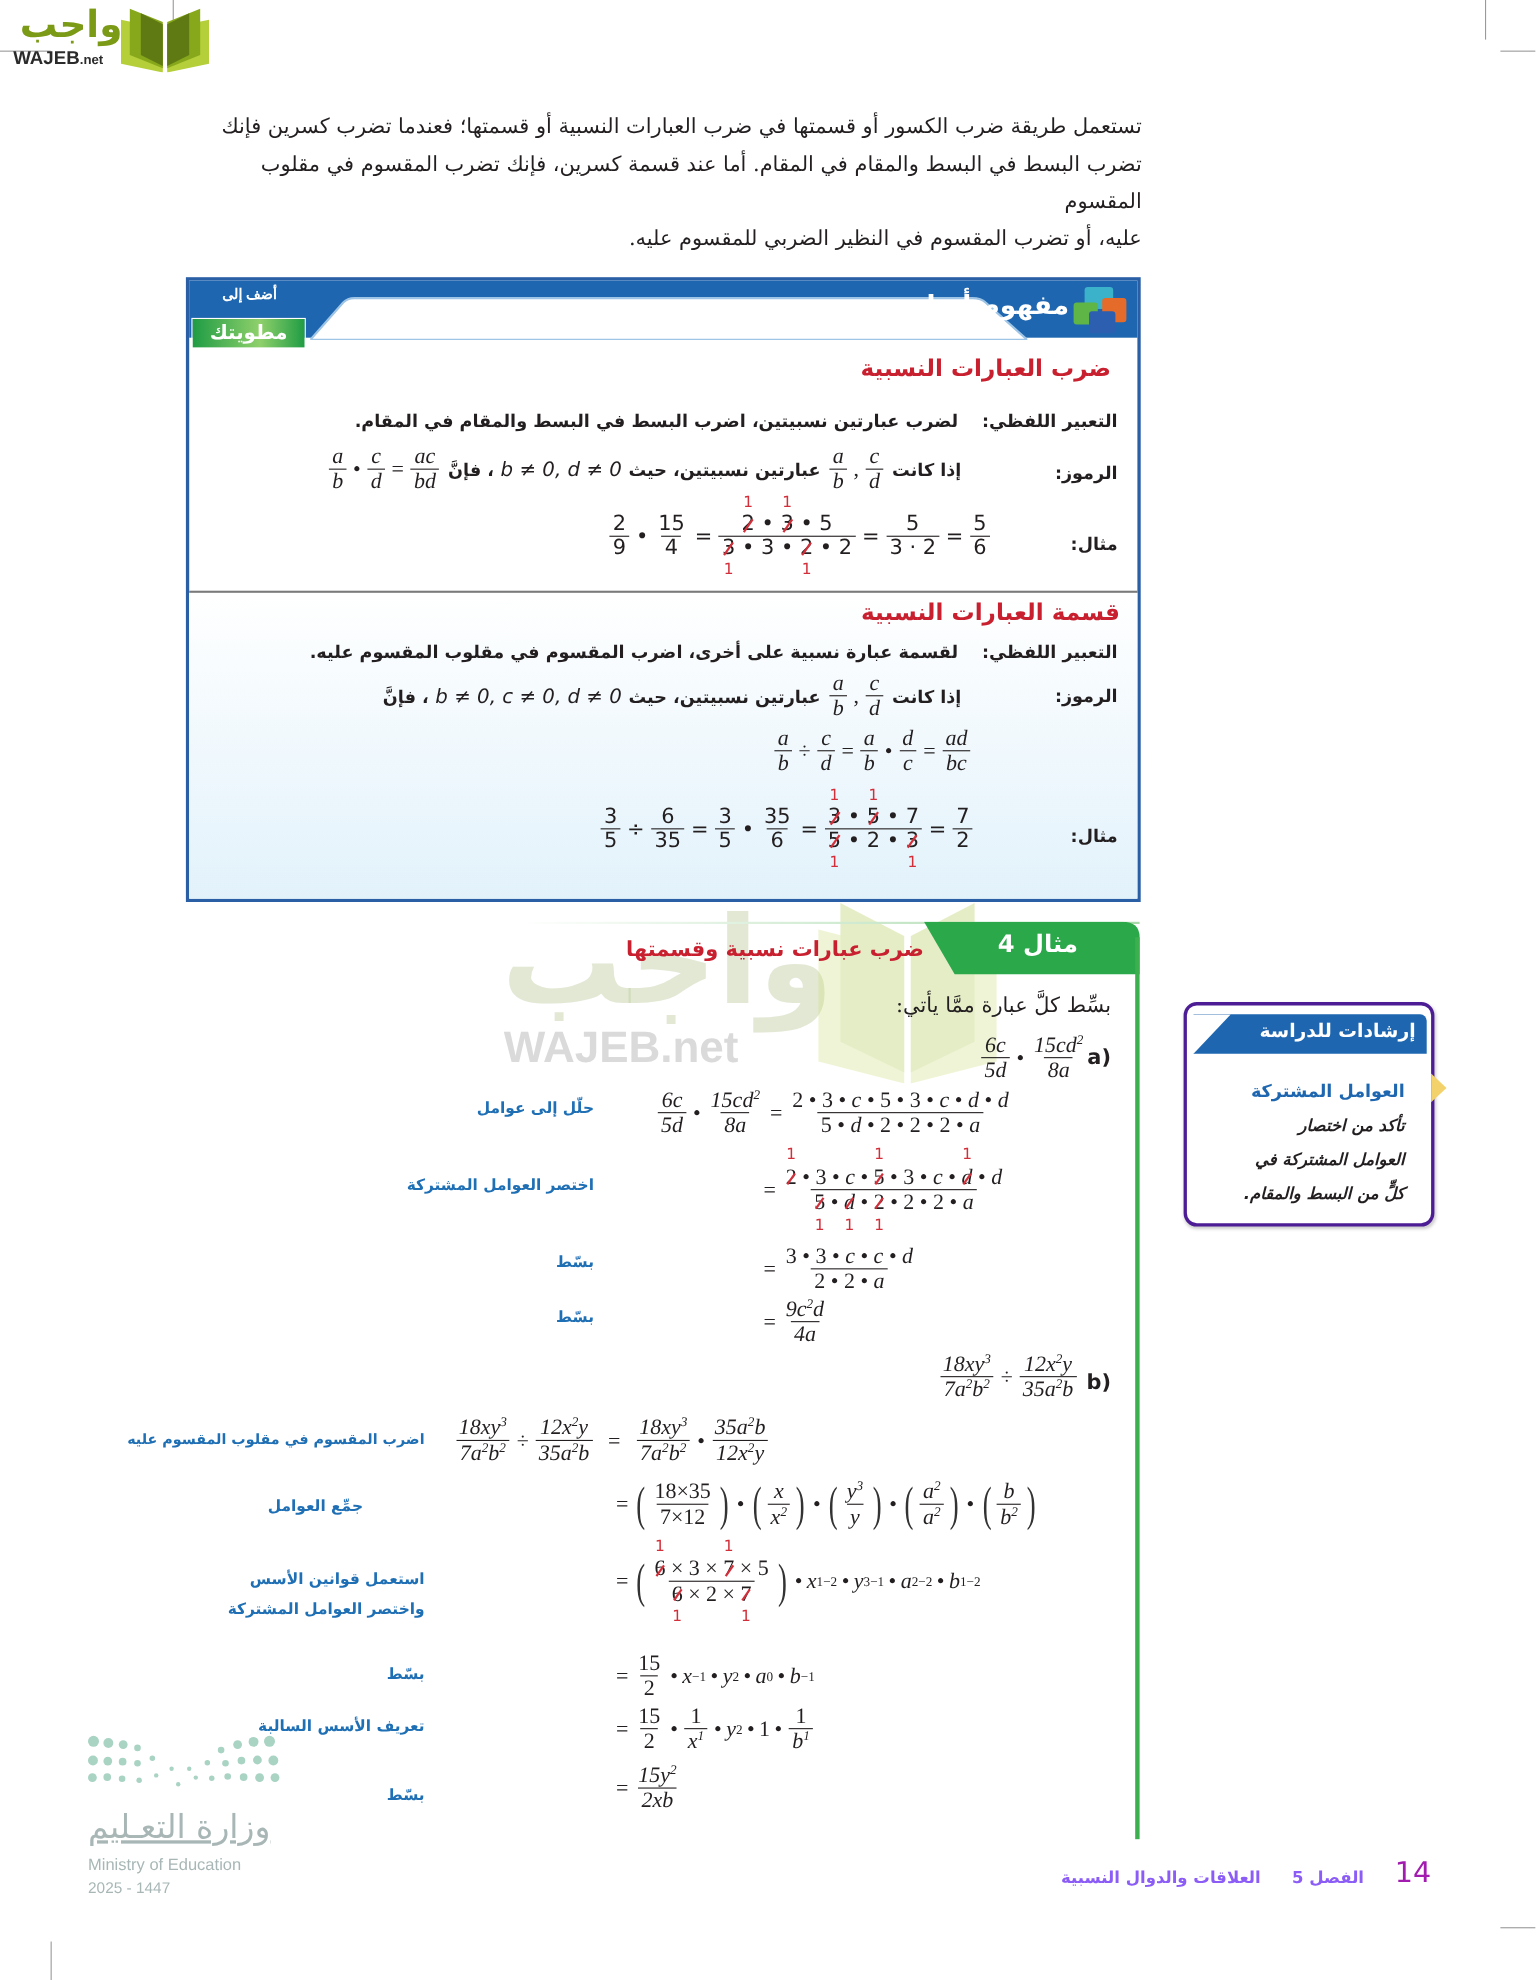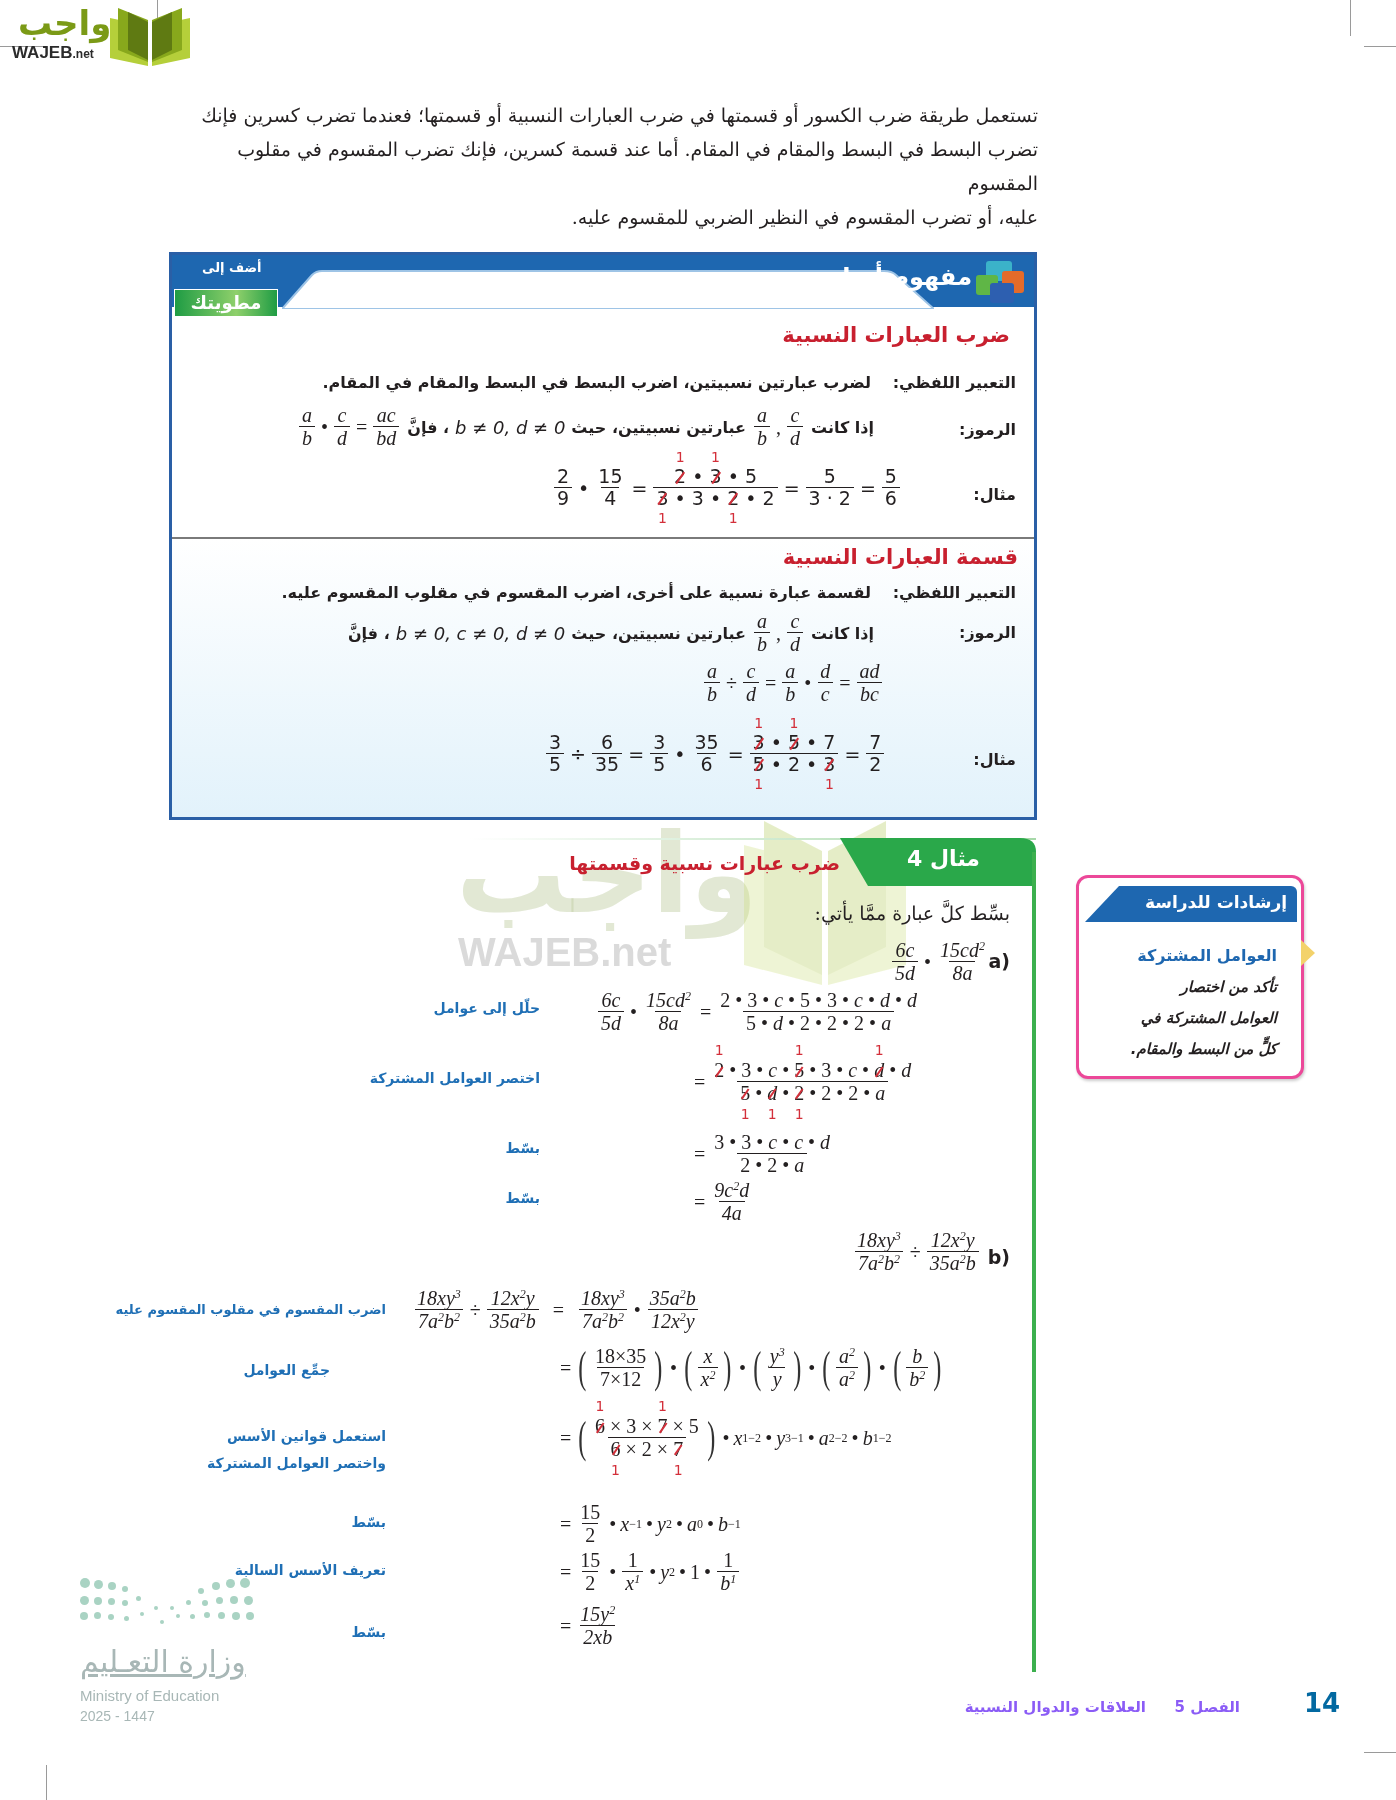--- a/index.html
+++ b/index.html
@@ -43,34 +43,34 @@
   .c1.up { top: -17px; }
   .c1.dn { bottom: -18px; }
   sup { font-size: 0.6em; vertical-align: 0.6em; line-height: 0; }
   .paren { font-size: 44px; font-weight: 100; line-height: 1; transform: scaleX(0.55); display: inline-block; color: #333; }
   .ex-title { color: #ffffff; font-weight: bold; font-size: 22px; }
   .ex-sub { color: #c8202f; font-weight: bold; font-size: 19px; }
   .ex-line { background: #3cb04e; }
   .step { color: #1f6fb5; font-weight: bold; font-size: 14px; }
 
   
-  .tips { border: 3px solid #ec4899; border-radius: 12px; background: #ffffff; box-shadow: 1px 2px 3px #ccc; }
+  .tips { border: 3px solid #4c1d95; border-radius: 12px; background: #ffffff; box-shadow: 1px 2px 3px #ccc; margin-top: 36px; }
   .tips-sub { color: #1e67b0; font-weight: bold; font-size: 16px; }
   .tips-body { font-weight: bold; font-size: 15px; line-height: 31px; color: #231f20; font-style: italic; }
 
   
   .wm-ar { color: rgba(190, 205, 160, 0.45); font-size: 110px; font-weight: bold; }
   .wm-en { color: rgba(150, 150, 150, 0.35); font-size: 40px; font-weight: bold; font-family: "Liberation Sans", sans-serif; }
 
   
   .dots span { position: absolute; border-radius: 50%; background: #a9d3c3; }
   .moe-ar { color: #a8b7b6; font-size: 30px; }
   .moe-en { color: #a8b7b6; font-size: 15px; font-family: "Liberation Sans", sans-serif; }
 
-  .footer-num { font-weight: bold; font-size: 26px; color: #0369a1; margin-left: 36px; }
+  .footer-num { font-weight: normal; font-size: 26px; color: #a21caf; }
   .footer-txt { font-weight: bold; font-size: 15px; color: #8b5cf6; }
 </style>
 </head>
 <body>
 
 <div class="crop" style="left:157px;top:0;width:1px;height:46px;"></div>
 <div class="crop" style="left:0;top:46px;width:46px;height:1px;"></div>
 <div class="crop" style="left:1350px;top:0;width:1px;height:36px;"></div>
 <div class="crop" style="left:1364px;top:46px;width:32px;height:1px;"></div>
 <div class="crop" style="left:1364px;top:1752px;width:32px;height:1px;"></div>
@@ -104,21 +104,21 @@
 
   <svg class="abs" style="left:800px;top:4px;" width="56" height="46" viewBox="0 0 56 46">
     <rect x="14" y="2" width="26" height="20" rx="3" fill="#3bb2c9"></rect>
     <rect x="30" y="12" width="22" height="22" rx="3" fill="#e46b2a"></rect>
     <rect x="4" y="16" width="22" height="20" rx="3" fill="#5fb646"></rect>
     <rect x="18" y="24" width="24" height="20" rx="3" fill="#2d5fb0"></rect>
   </svg>
   <div class="abs rtl banner-title" style="right:62px;top:8px;">مفهوم أساسي</div>
 
   <div class="abs" style="left:0;top:0;width:112px;height:70px;">
-    <div class="abs" style="left:30px;top:5px;color:#fff;font-weight:bold;font-size:13px;">أضف إلى</div>
+    <div class="abs" style="left:30px;top:5px;color:#fff;font-weight:bold;font-size:13px;font-family:Liberation Serif, serif;">أضف إلى</div>
     <div class="abs" style="left:2px;top:34px;width:104px;height:28px;background:linear-gradient(90deg,#1f9c44,#8fd06b 60%,#1f9c44);border:1px solid #fff;">
       <div style="color:#fff;font-weight:bold;font-size:18px;text-align:center;line-height:26px;">مطويتك</div>
     </div>
   </div>
 
   <div class="abs rtl red-head" style="right:24px;top:68px;">ضرب العبارات النسبية</div>
 
   <div class="abs rtl lbl" style="right:18px;top:118px;">التعبير اللفظي:</div>
   <div class="abs rtl body16" style="right:163px;top:118px;">لضرب عبارتين نسبيتين، اضرب البسط في البسط والمقام في المقام.</div>
 

